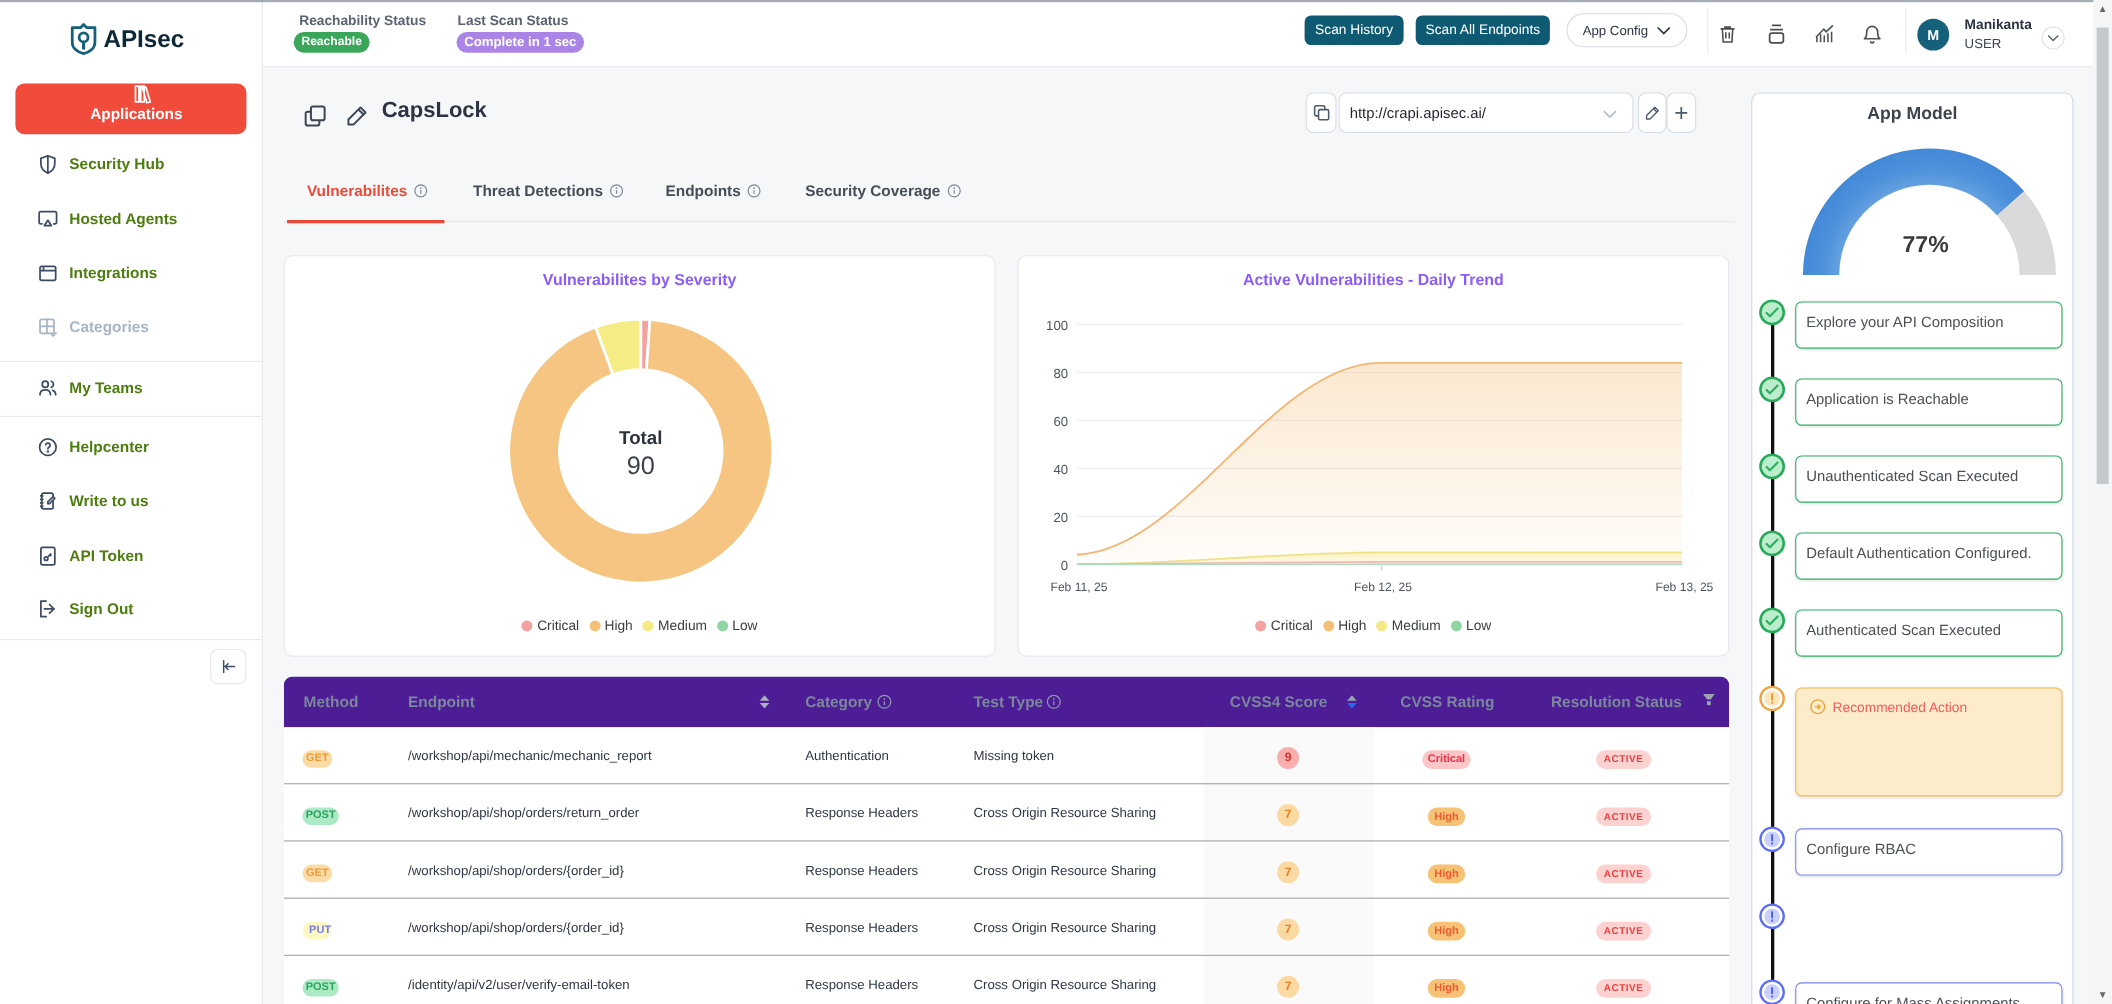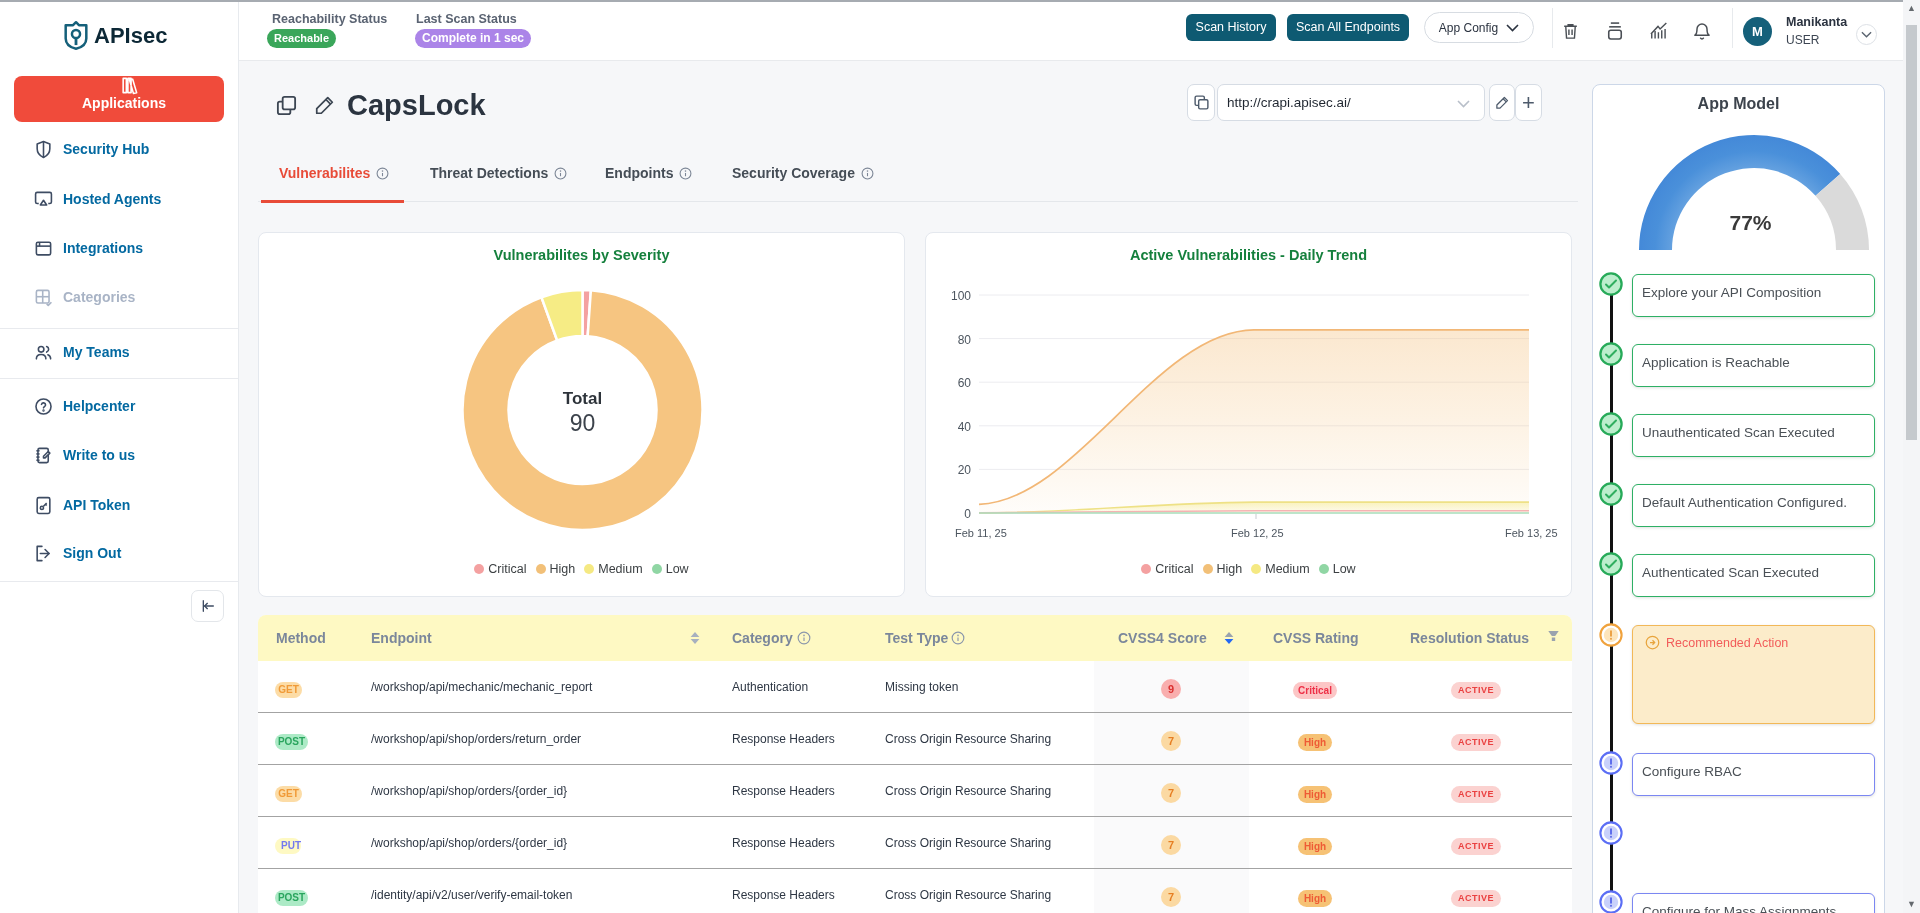--- a/index.html
+++ b/index.html
@@ -5,56 +5,56 @@
 * { margin:0; padding:0; box-sizing:border-box; }
 html,body { width:1920px; height:913px; overflow:hidden; font-family:"Liberation Sans",sans-serif; background:#fff; }
 
 #sidebar { position:absolute; left:0; top:0; width:239px; height:913px; background:#fff; border-right:1px solid #e7eaee; z-index:5; }
 #topline { position:absolute; left:0; top:0; width:1920px; height:2px; background:#a6abb1; z-index:50; }
 .logo { position:absolute; left:58px; top:16px; display:flex; align-items:center; }
 .logo .word { font-size:22px; letter-spacing:0.5px; font-weight:bold; color:#0c2836; letter-spacing:0px; margin-left:4px; }
 .appbtn { position:absolute; left:14px; top:76px; width:210px; height:46px; background:#f04b3b; border-radius:8px; color:#fff; display:flex; align-items:center;flex-direction:column; }
 .appbtn .mi { margin-left:20px; }
 .appbtn span { margin-left:10px; font-size:14px; font-weight:bold; }
-.menu-item { position:absolute; left:14px; width:210px; height:40px; display:flex; align-items:center; color:#0369a1; }
+.menu-item { position:absolute; left:14px; width:210px; height:40px; display:flex; align-items:center; color:#4d7c0f; }
 .menu-item .mi { margin-left:20px; width:19px; height:19px; }
 .menu-item span { margin-left:10px; font-size:14px; font-weight:bold; }
 .menu-item.dis { color:#a9b4c6; }
 .sdiv { position:absolute; left:0; width:238px; height:1px; background:#e8eaee; }
 #collapse { position:absolute; left:191px; top:590px; width:33px; height:32px; border:1px solid #e3e6ea; border-radius:7px; display:flex; align-items:center; justify-content:center; }
 
 #topbar { position:absolute; left:239px; top:0; width:1664px; height:61px; background:#fff; border-bottom:1px solid #e8eaed; z-index:4; }
 .tlabel { position:absolute; top:12px; font-size:12.5px; font-weight:bold; color:#5a6372; }
 .pill { position:absolute; border-radius:10px; color:#fff; font-size:11px; font-weight:bold; line-height:19px; padding:0 7px; height:19px; }
 .tealbtn { position:absolute; top:14px; height:27px; background:#0e5a72; color:#fff; border-radius:6px; font-size:12.5px; text-align:center; line-height:27px; }
 #appconfig { position:absolute; top:12px; left:1185px; width:110px; height:31px; border:1px solid #d7dce2; border-radius:16px; background:#fff; font-size:12px; color:#2b3340; display:flex; align-items:center; justify-content:center; gap:8px; }
 .tdiv { position:absolute; top:8px; width:1px; height:40px; background:#e7eaed; }
 .ticon { position:absolute; top:21px; }
 #avatar { position:absolute; left:1504px; top:17px; width:29px; height:29px; border-radius:50%; background:#15607a; color:#fff; font-size:13px; font-weight:bold; text-align:center; line-height:29px; }
 #uname { position:absolute; left:1547px; top:15px; font-size:12.5px; font-weight:bold; color:#2b3340; }
 #urole { position:absolute; left:1547px; top:33px; font-size:12px; color:#3c4552; }
 #uchev { position:absolute; left:1617px; top:24px; width:21px; height:21px; border:1px solid #dde1e6; border-radius:50%; display:flex; align-items:center; justify-content:center; }
 
 #content { position:absolute; left:239px; top:61px; width:1664px; height:852px; background:#f6f7f9; }
-#ctitle { position:absolute; left:108px; top:28px; font-size:29px; font-weight:bold; color:#2b3440; }
+#ctitle { position:absolute; left:108px; top:28px; font-size:20px; font-weight:bold; color:#2b3440; }
 .hicon { position:absolute; top:33px; }
 .ubtn { position:absolute; background:#fff; border:1px solid #d6dce4; border-radius:7px; display:flex; align-items:center; justify-content:center; }
 #urlbox { position:absolute; left:978px; top:23px; width:268px; height:37px; background:#fff; border:1px solid #d6dce4; border-radius:7px; font-size:13.5px; color:#1f2630; line-height:35px; padding-left:9px; }
 .tab { position:absolute; top:104px; font-size:14px; font-weight:bold; color:#454d56; }
 .tabinfo { display:inline-block; vertical-align:-2px; margin-left:6px; }
 #tabline { position:absolute; left:19px; top:140px; width:1320px; height:1px; background:#e4e7eb; }
 #tabred { position:absolute; left:22px; top:139px; width:143px; height:3px; background:#e84b38; }
 
 .card { position:absolute; background:#fff; border:1px solid #e4e8ee; border-radius:8px; }
-.ctit { position:absolute; top:14px; width:100%; text-align:center; font-size:14.5px; font-weight:bold; color:#15803d; }
+.ctit { position:absolute; top:14px; width:100%; text-align:center; font-size:14.5px; font-weight:bold; color:#8b5cf6; }
 .legend { position:absolute; bottom:20px; width:100%; display:flex; justify-content:center; gap:9px; font-size:12.5px; color:#3c4043; }
 .legend i { display:inline-block; width:10px; height:10px; border-radius:50%; margin-right:4px; vertical-align:-1px; }
 
 #tbl { position:absolute; left:19px; top:554px; width:1314px; height:310px; background:#fff; border-radius:8px 8px 0 0; overflow:hidden; }
-#tblhead { position:absolute; left:0; top:0; width:1314px; height:46px; background:#fef9c3; }
+#tblhead { position:absolute; left:0; top:0; width:1314px; height:46px; background:#4c1d95; }
 .th { position:absolute; top:0; height:46px; line-height:46px; font-size:14px; font-weight:bold; color:#7b879b; }
 .graycol { position:absolute; left:836px; top:46px; width:155px; height:264px; background:#fafafb; }
 .row { position:absolute; left:0; width:1314px; height:52px; border-bottom:1px solid #a3a3a3; }
 .mpill { position:absolute; left:17px; top:21px; height:16px; border-radius:8px; font-size:10px; font-weight:bold; text-align:center; line-height:16px; }
 .ept { position:absolute; left:113px; top:19px; font-size:12px; color:#2e3744; }
 .cat { position:absolute; left:474px; top:19px; font-size:12px; color:#2e3744; }
 .tt { position:absolute; left:627px; top:19px; font-size:12px; color:#2e3744; }
 .score { position:absolute; left:903px; top:18px; width:20px; height:20px; border-radius:50%; font-size:11px; font-weight:bold; text-align:center; line-height:20px; }
 .rate { position:absolute; left:1035px; top:21px; width:44px; height:17px; border-radius:9px; font-size:10px; font-weight:bold; text-align:center; line-height:17px; }
 .rate.h { left:1040px; width:34px; }

